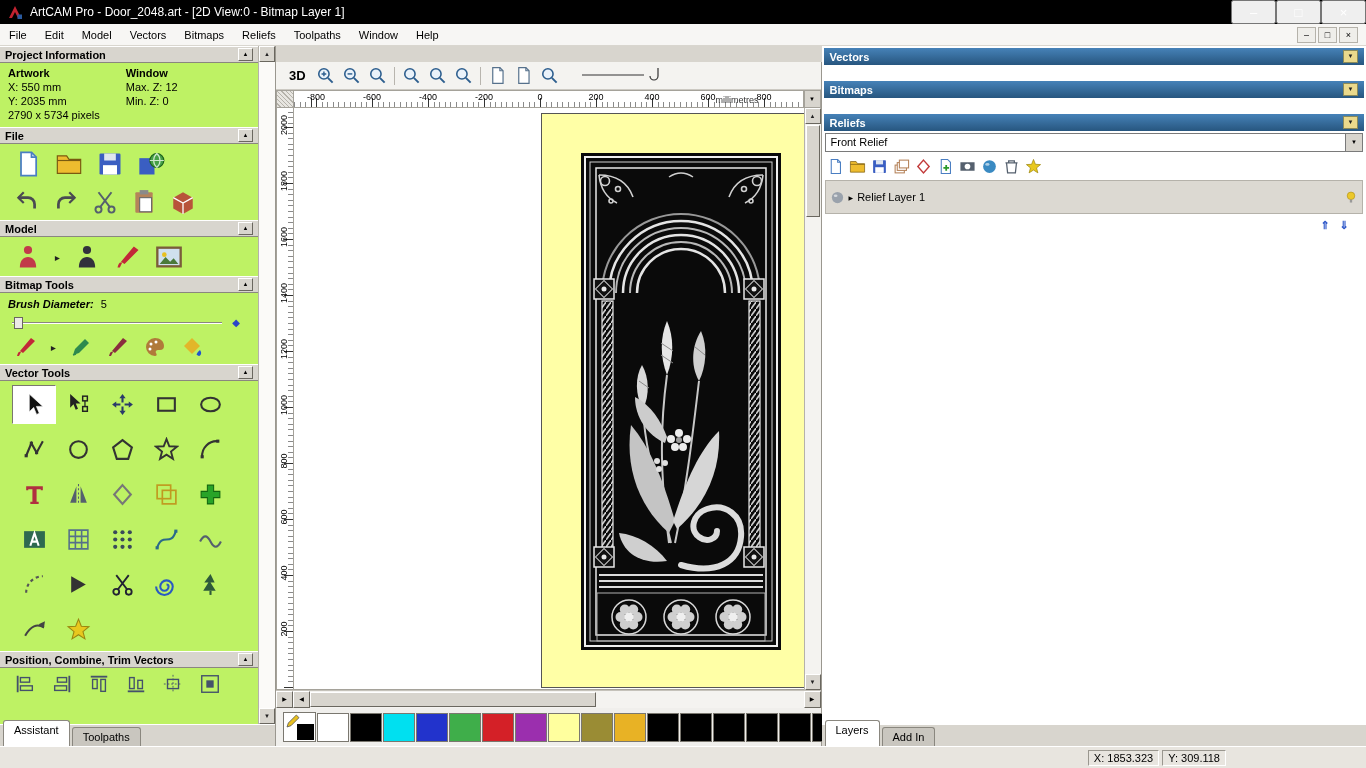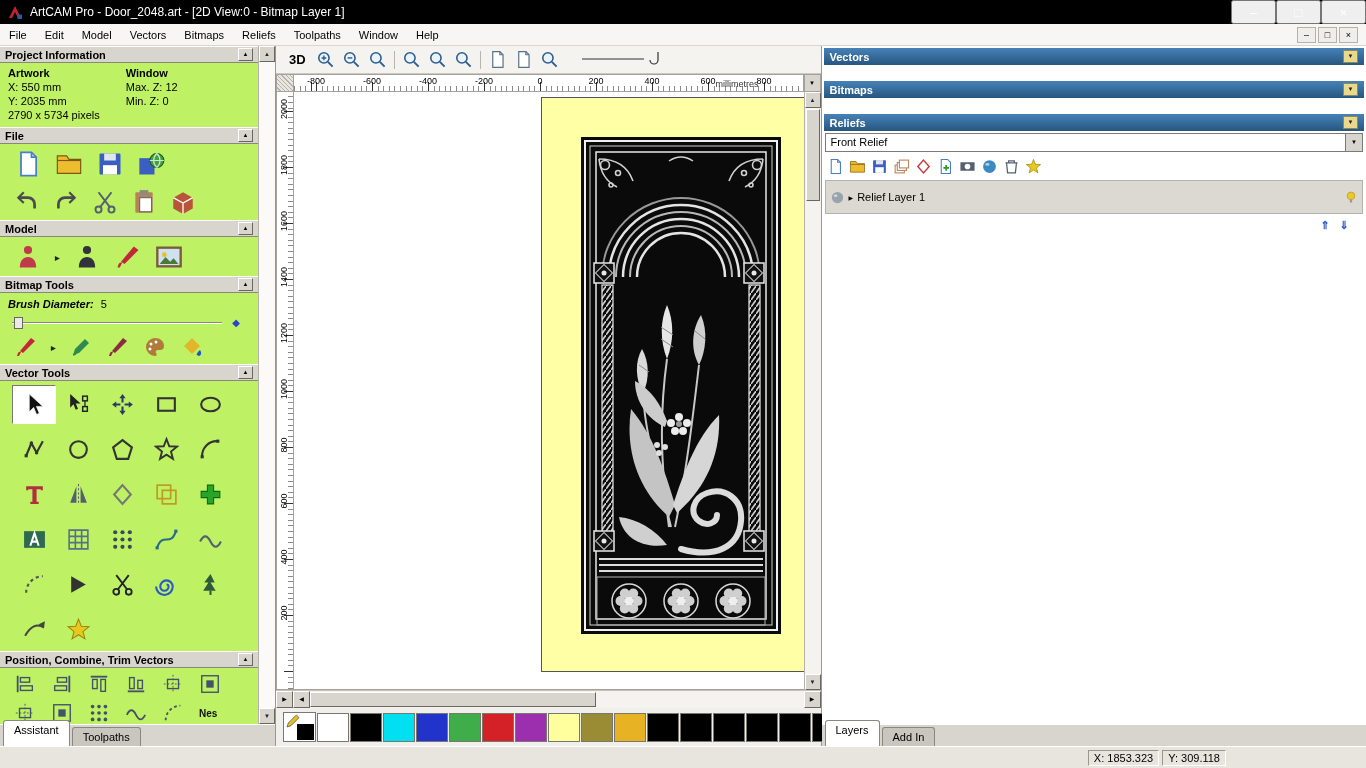--- a/index.html
+++ b/index.html
@@ -44,21 +44,21 @@
 .pos-wrap{overflow:hidden;height:72px;}
 .pos-row{display:flex;align-items:center;gap:15px;padding:5px 4px 2px 14px;}
 .lp-scroll{position:absolute;top:0;right:0;bottom:22px;width:17px;background:#fbfaf8;border-left:1px solid #b5b2aa;display:flex;flex-direction:column;}
 .scroll-btn{width:100%;height:16px;background:#d8d5ce;border:1px solid;border-color:#fff #6a675f #6a675f #fff;font-size:6px;text-align:center;line-height:14px;color:#222;}
 .lp-scroll .spacer{flex:1;}
 .tab-strip{position:absolute;left:0;right:0;bottom:0;height:22px;background:#d8d5ce;border-top:1px solid #fff;display:flex;align-items:flex-end;padding-left:3px;}
 .tab{height:19px;padding:3px 10px 2px;border:1px solid #8a877f;border-bottom:none;border-radius:3px 3px 0 0;background:#c9c6bf;margin-right:2px;}
 .tab.active{background:#fff;height:26px;}
 
 
-.canvas-col{flex:1;display:flex;flex-direction:column;min-width:0;background:#f0efec;border-right:1px solid #9a978f;}
+.canvas-col{flex:1;display:flex;flex-direction:column;min-width:0;background:#f0efec;border-right:1px solid #9a978f;margin-top:16px;}
 .cv-toolbar{flex:0 0 28px;display:flex;align-items:center;gap:7px;padding:0 10px;background:#f4f3f0;border-bottom:1px solid #ccc9c2;}
 .btn-3d{font-weight:bold;font-size:13px;padding:0 3px;}
 .tb-sep{width:1px;height:18px;background:#b8b5ae;}
 .ruler-row{flex:0 0 18px;display:flex;}
 .ruler-corner{width:18px;background:repeating-linear-gradient(45deg,#e8e6e1 0 2px,#b5b2aa 2px 3px);border:1px solid #a5a29a;}
 .hruler{flex:1;position:relative;background:#fff;border:1px solid #a5a29a;border-left:none;overflow:hidden;}
 .hr-label{position:absolute;top:1px;transform:translateX(-50%);font-size:9px;white-space:nowrap;}
 .hr-unit{position:absolute;top:4px;right:44px;font-size:9px;color:#333;}
 .hr-ticks{position:absolute;bottom:0;left:0;right:0;height:5px;background:repeating-linear-gradient(to right,#8a8a8a 0 1px,transparent 1px 5.6px);background-position:22px 0;}
 .hr-ticks-major{position:absolute;bottom:0;left:0;right:0;height:9px;background:repeating-linear-gradient(to right,#333 0 1px,transparent 1px 56px);background-position:22px 0;}
@@ -722,48 +722,20 @@
                 <svg width="22" height="22" viewBox="0 0 24 24">
                   <use href="#sym-align5"></use>
                 </svg>
               </span>
               <span class="icon" style="color: rgb(68, 81, 107);">
                 <svg width="22" height="22" viewBox="0 0 24 24">
                   <use href="#sym-align6"></use>
                 </svg>
               </span>
             </div>
-          <div class="pos-row">
-              <span class="icon" style="color: rgb(68, 81, 107);">
-                <svg width="22" height="22" viewBox="0 0 24 24">
-                  <use href="#sym-align5"></use>
-                </svg>
-              </span>
-              <span class="icon" style="color: rgb(68, 81, 107);">
-                <svg width="22" height="22" viewBox="0 0 24 24">
-                  <use href="#sym-align6"></use>
-                </svg>
-              </span>
-              <span class="icon" style="color: rgb(68, 81, 107);">
-                <svg width="22" height="22" viewBox="0 0 24 24">
-                  <use href="#sym-dots"></use>
-                </svg>
-              </span>
-              <span class="icon" style="color: rgb(68, 81, 107);">
-                <svg width="22" height="22" viewBox="0 0 24 24">
-                  <use href="#sym-wave"></use>
-                </svg>
-              </span>
-              <span class="icon" style="color: rgb(68, 81, 107);">
-                <svg width="22" height="22" viewBox="0 0 24 24">
-                  <use href="#sym-arcdash"></use>
-                </svg>
-              </span>
-              <span class="icon glyph" style="color: rgb(17, 17, 17); font-size: 10px;">Nes</span>
-            </div>
         </div>
       </div>
 
       <div class="lp-scroll">
         <button class="scroll-btn">▲</button>
         <div class="spacer"></div>
         <button class="scroll-btn">▼</button>
       </div>
 
       <div class="tab-strip">

